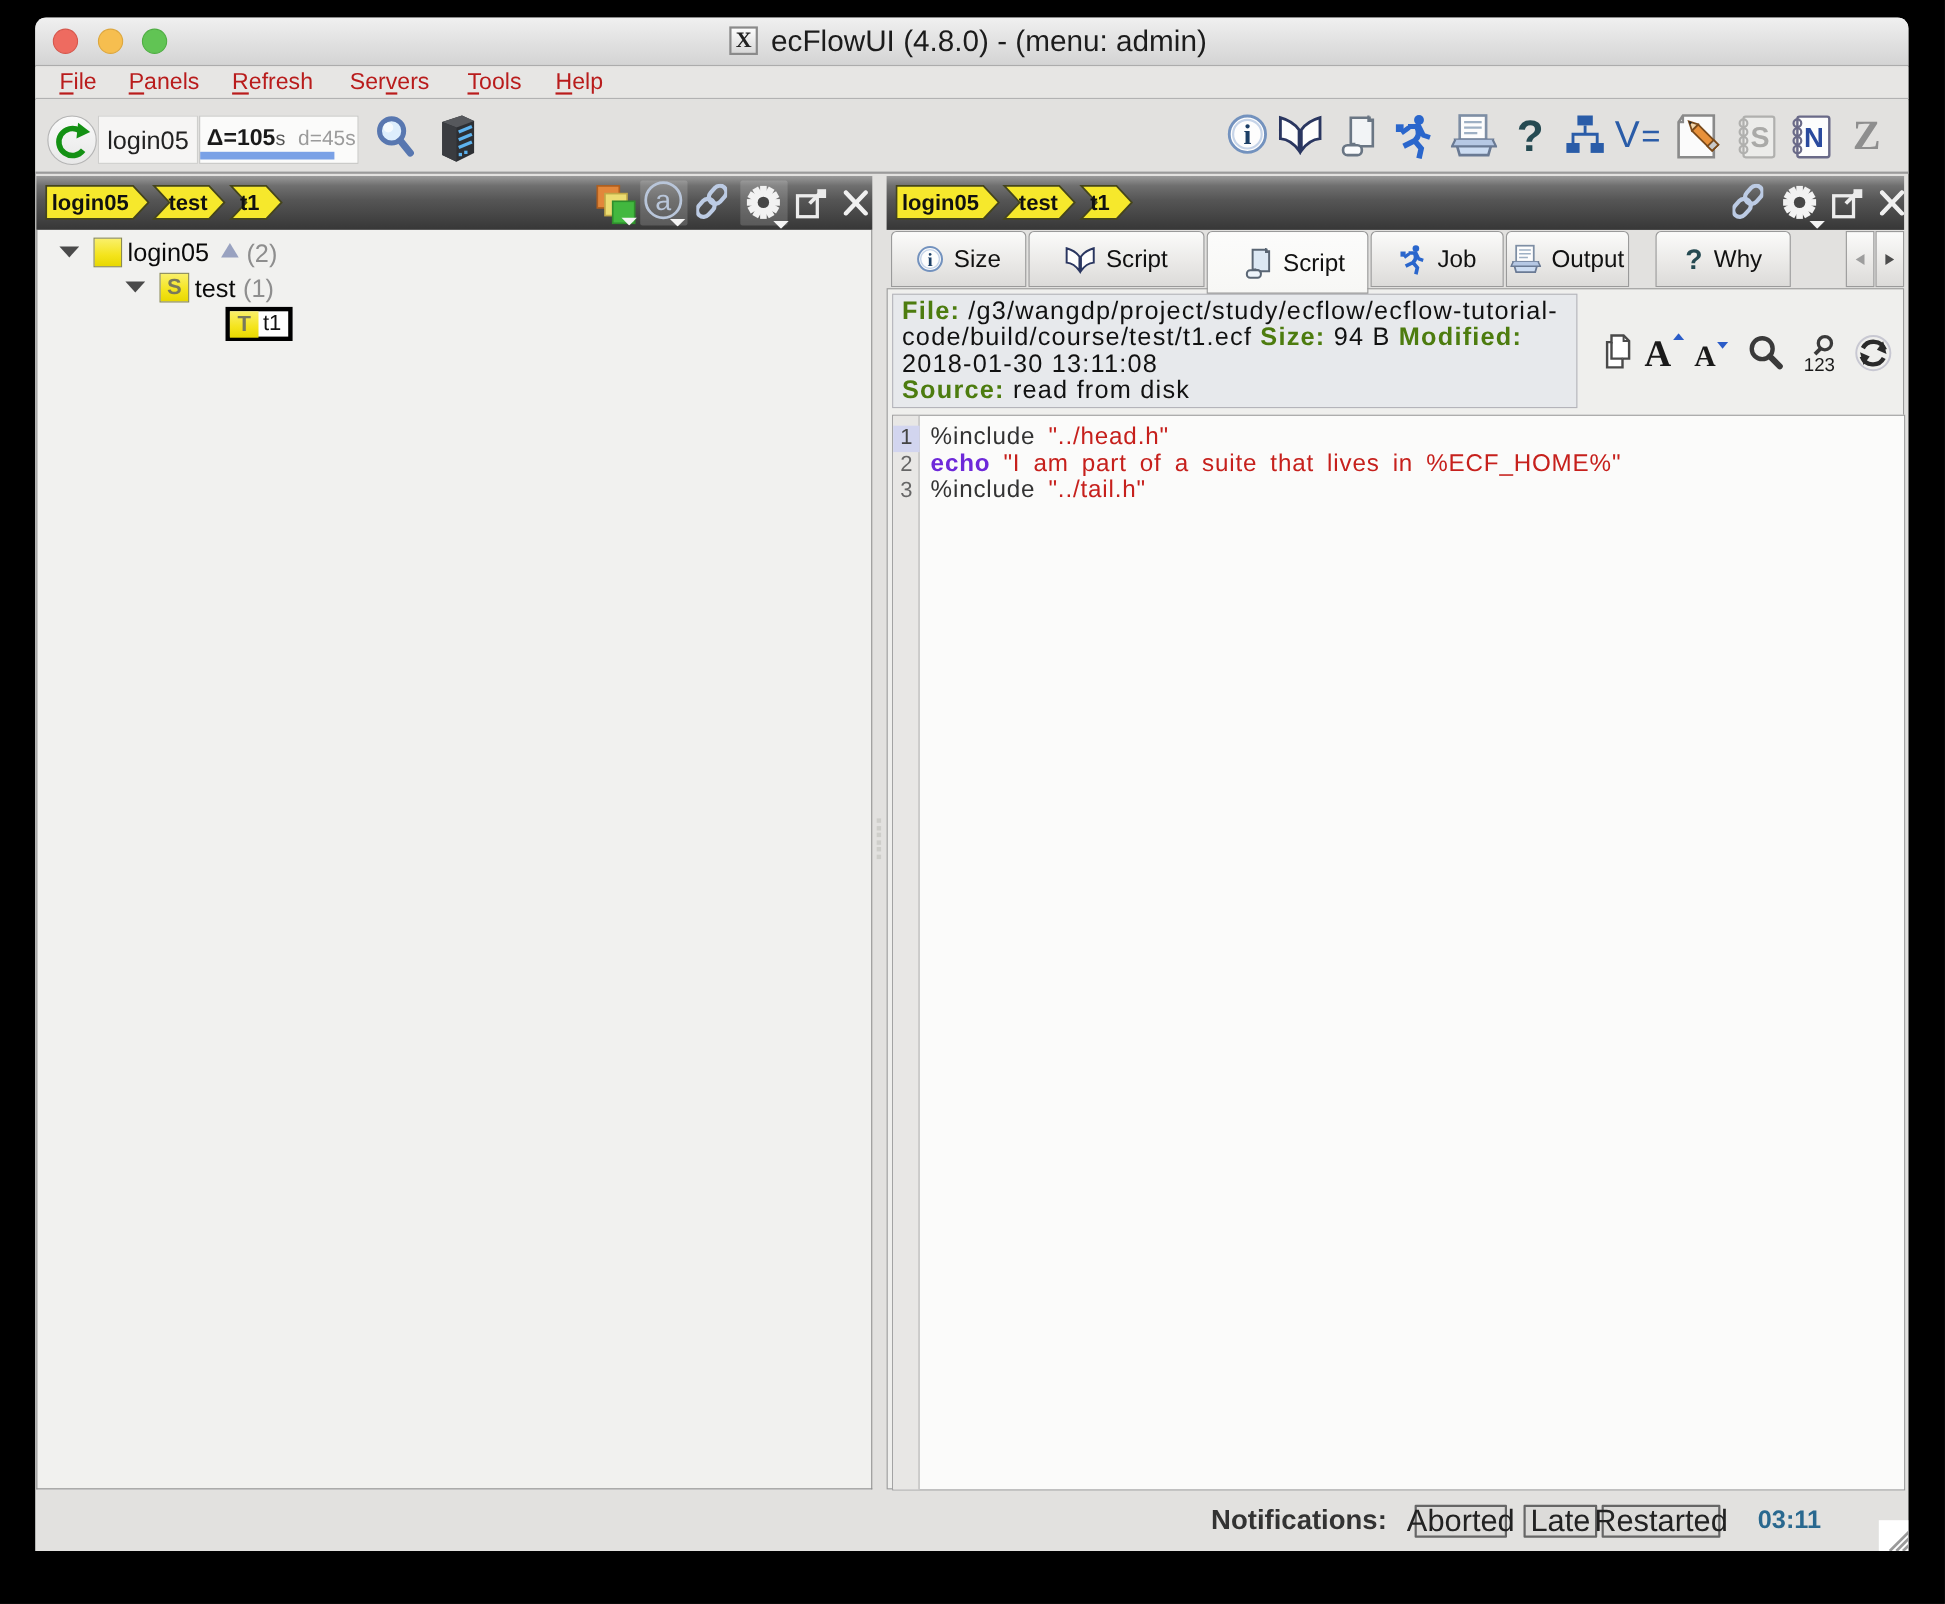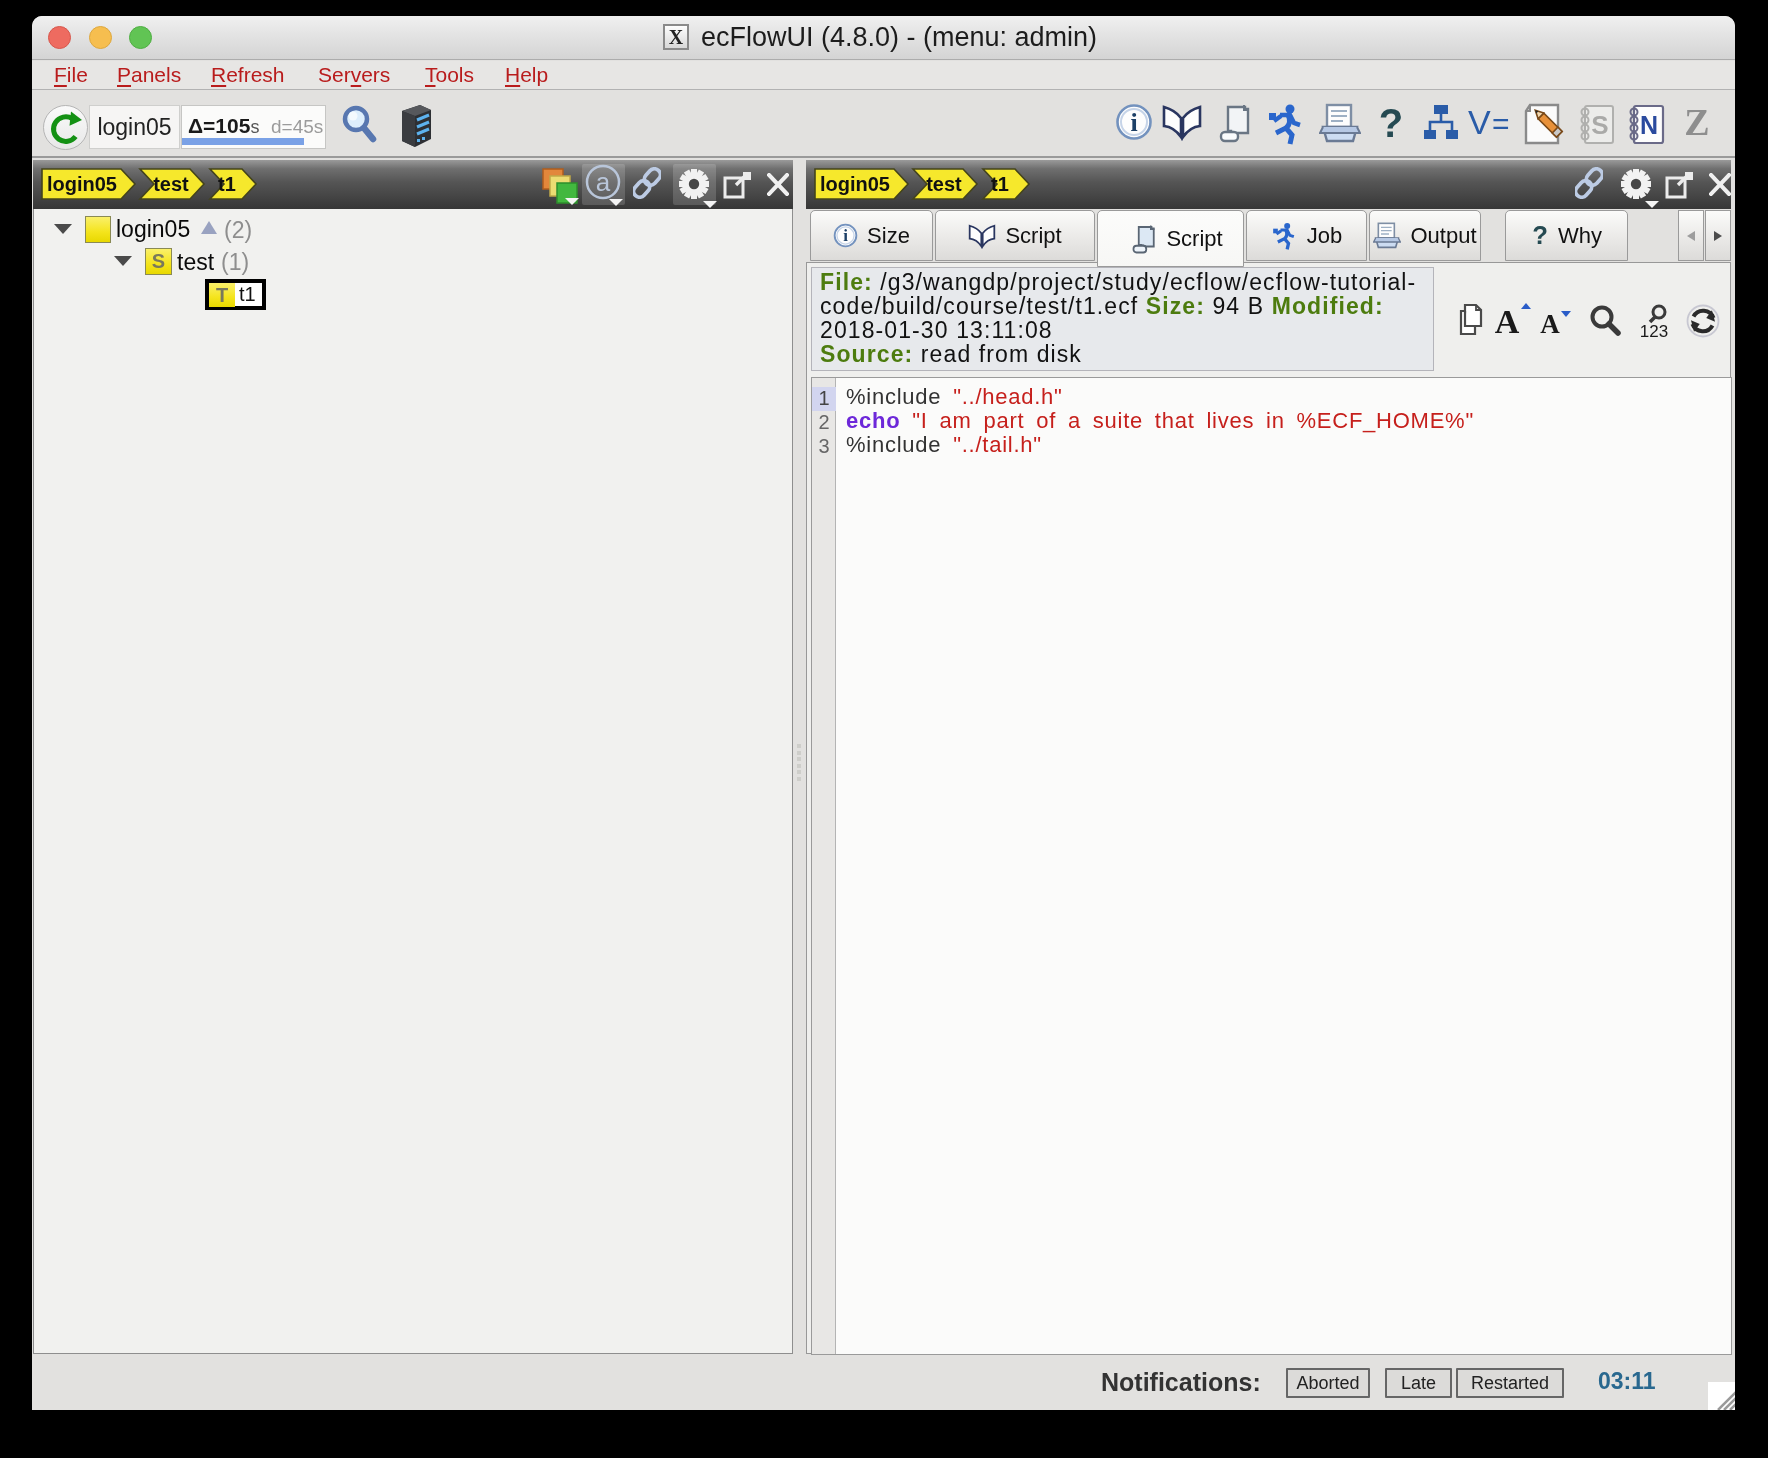--- a/index.html
+++ b/index.html
@@ -123,21 +123,21 @@
 .lnum { position:absolute; width:24px; text-align:center; font-size:20px; color:#666; }
 .codeline { position:absolute; left:34px; font-size:22px; letter-spacing:0.75px; word-spacing:5px; white-space:pre; color:#333; }
 .codeline .str { color:#c6201c; }
 .codeline .kw { color:#6d28d9; font-weight:bold;margin-top:44px; }
 
 #statusbar { position:absolute; left:0; bottom:0; width:100%; height:55px; font-size:21px; }
 #splitdots { position:absolute; left:765px; top:728px; width:5px; }
 #splitdots div { width:4px; height:4px; background:#cececa; margin-bottom:2.5px; }
 .sbtn {
   position:absolute; top:13px; height:30px; border:2px solid #666; background:#dcdbd9;
-  display:flex; align-items:center; justify-content:center; font-size:18px; color:#222; border-radius:1px;
+  display:flex; align-items:center; justify-content:center; font-size:28px; color:#222; border-radius:1px;
 }
 #grip { position:absolute; right:0px; bottom:0px; width:27px; height:28px; background:#fff; }
 </style>
 </head>
 <body>
 <svg width="0" height="0" style="position:absolute">
   <defs>
     <g id="d-link">
       <g transform="translate(14,16) rotate(42)" fill="none" stroke="#bccbe4" stroke-width="3.8">
         <rect x="-6" y="-17" width="12" height="18" rx="6"></rect>

